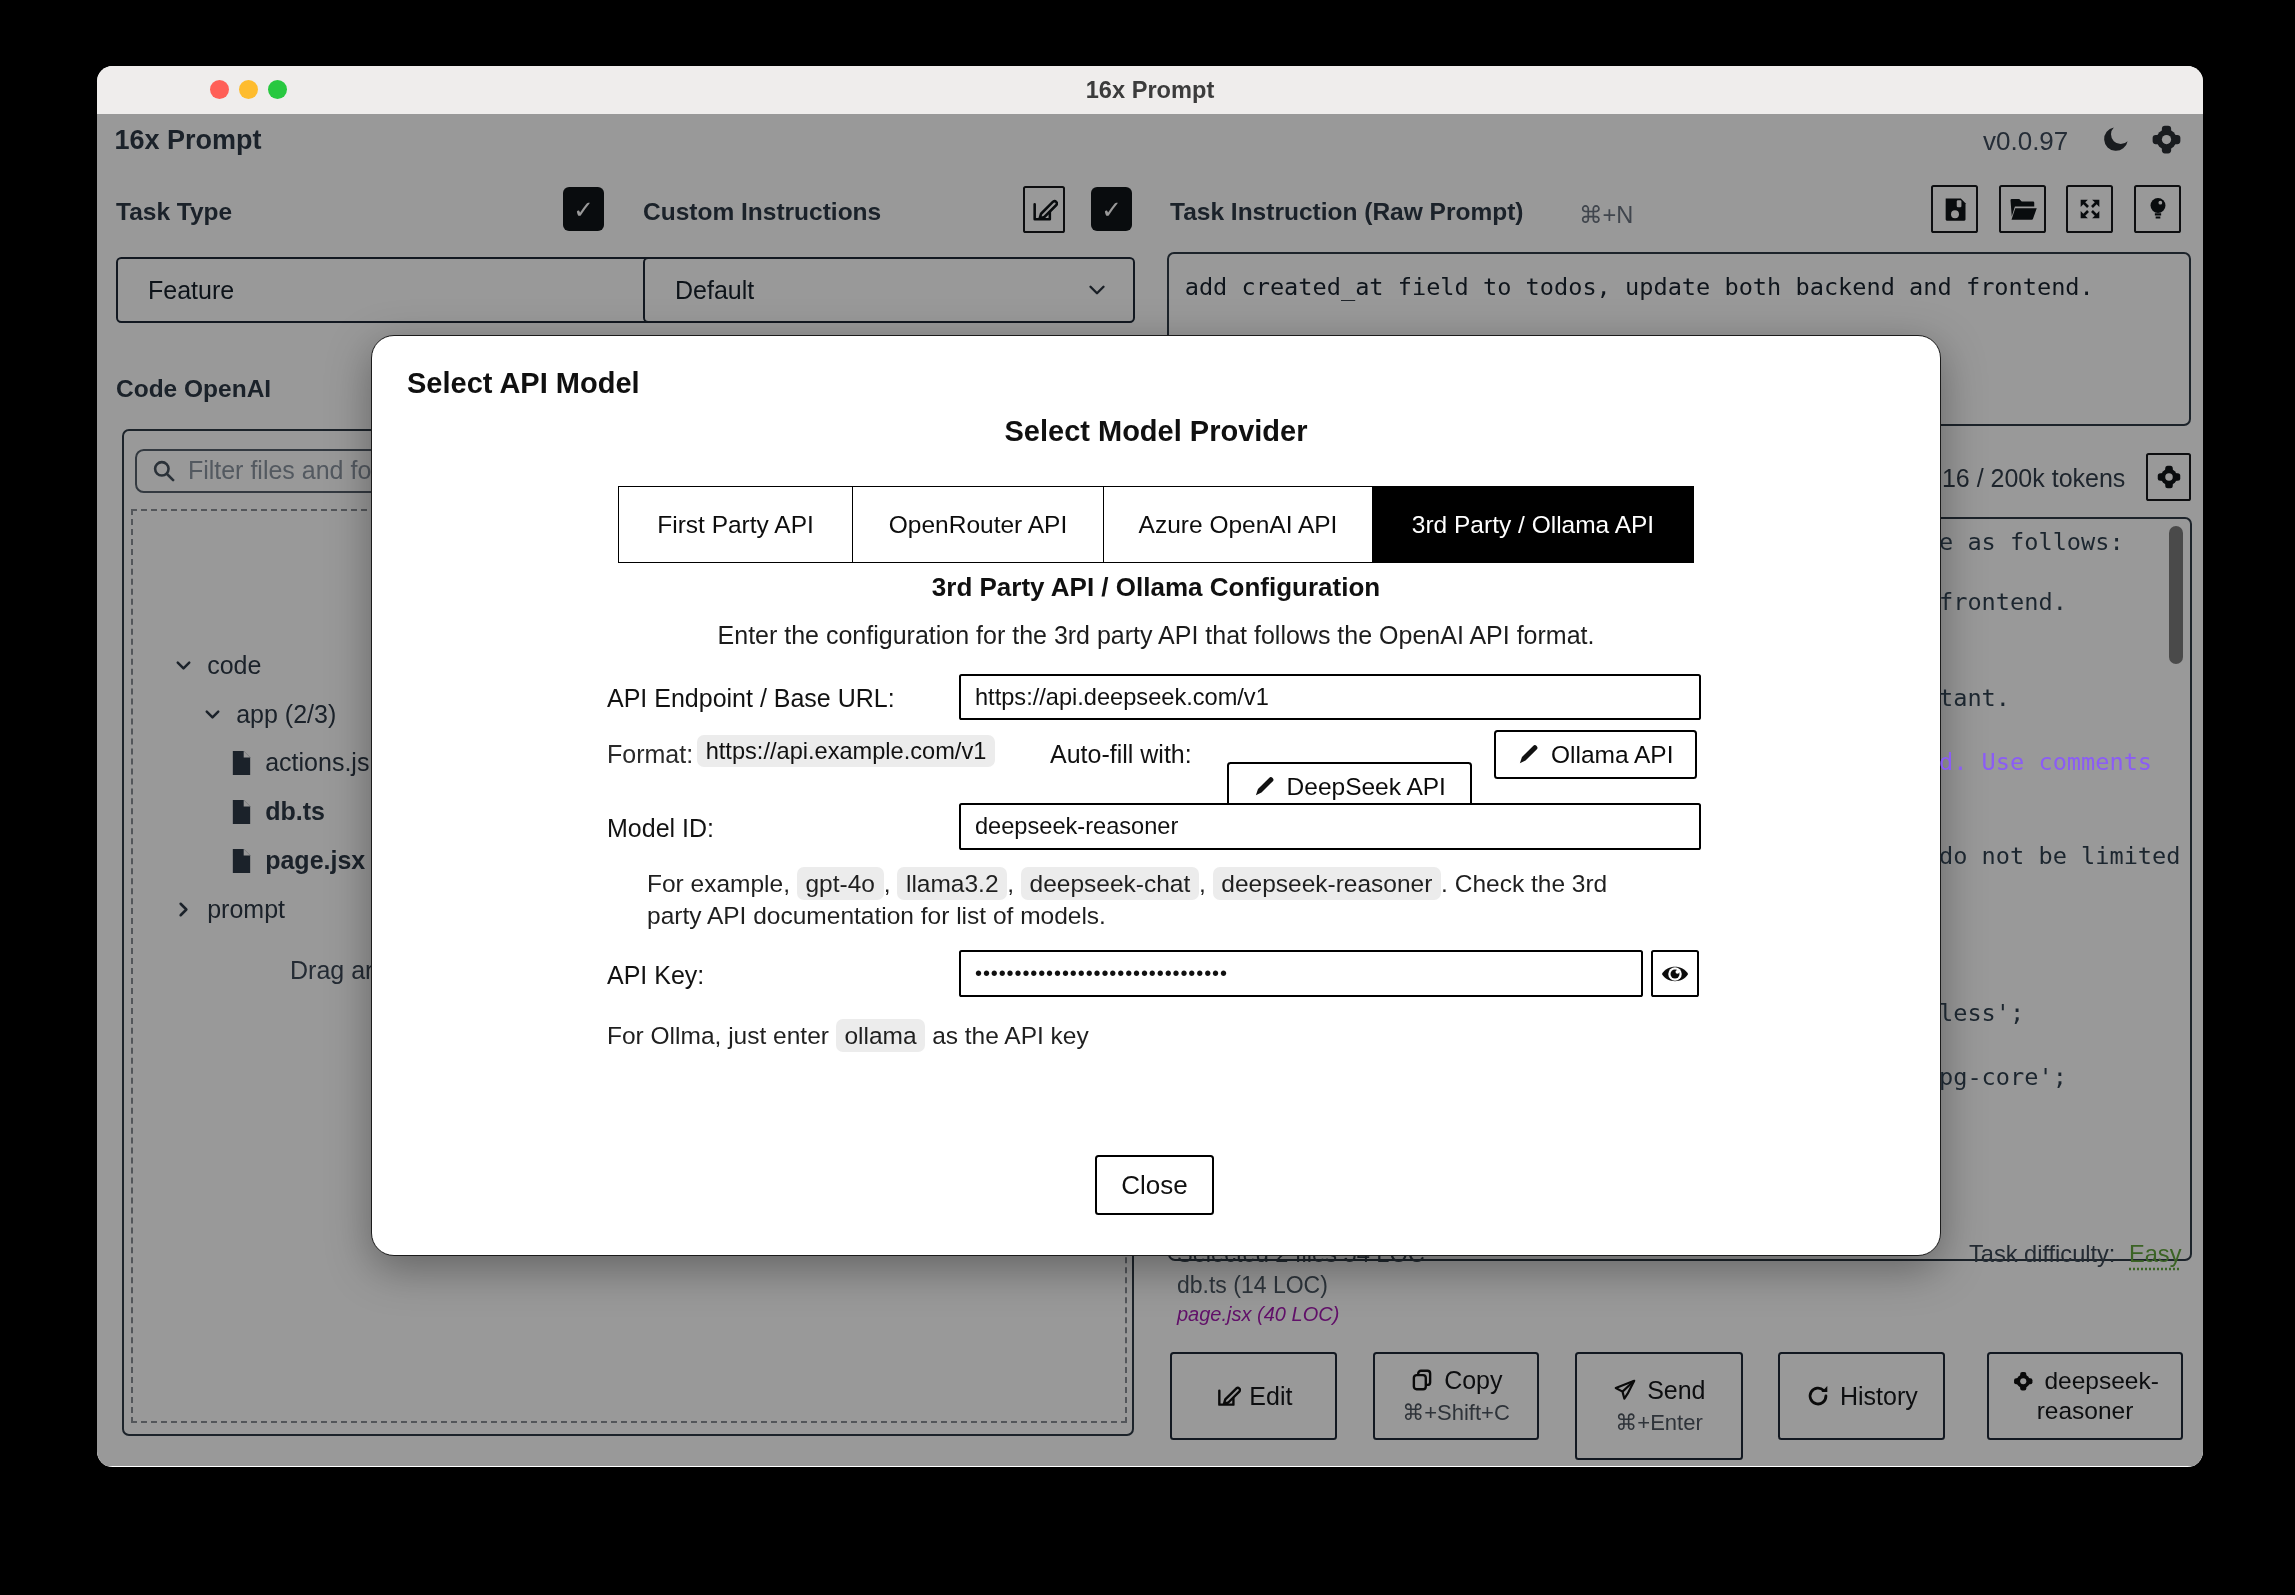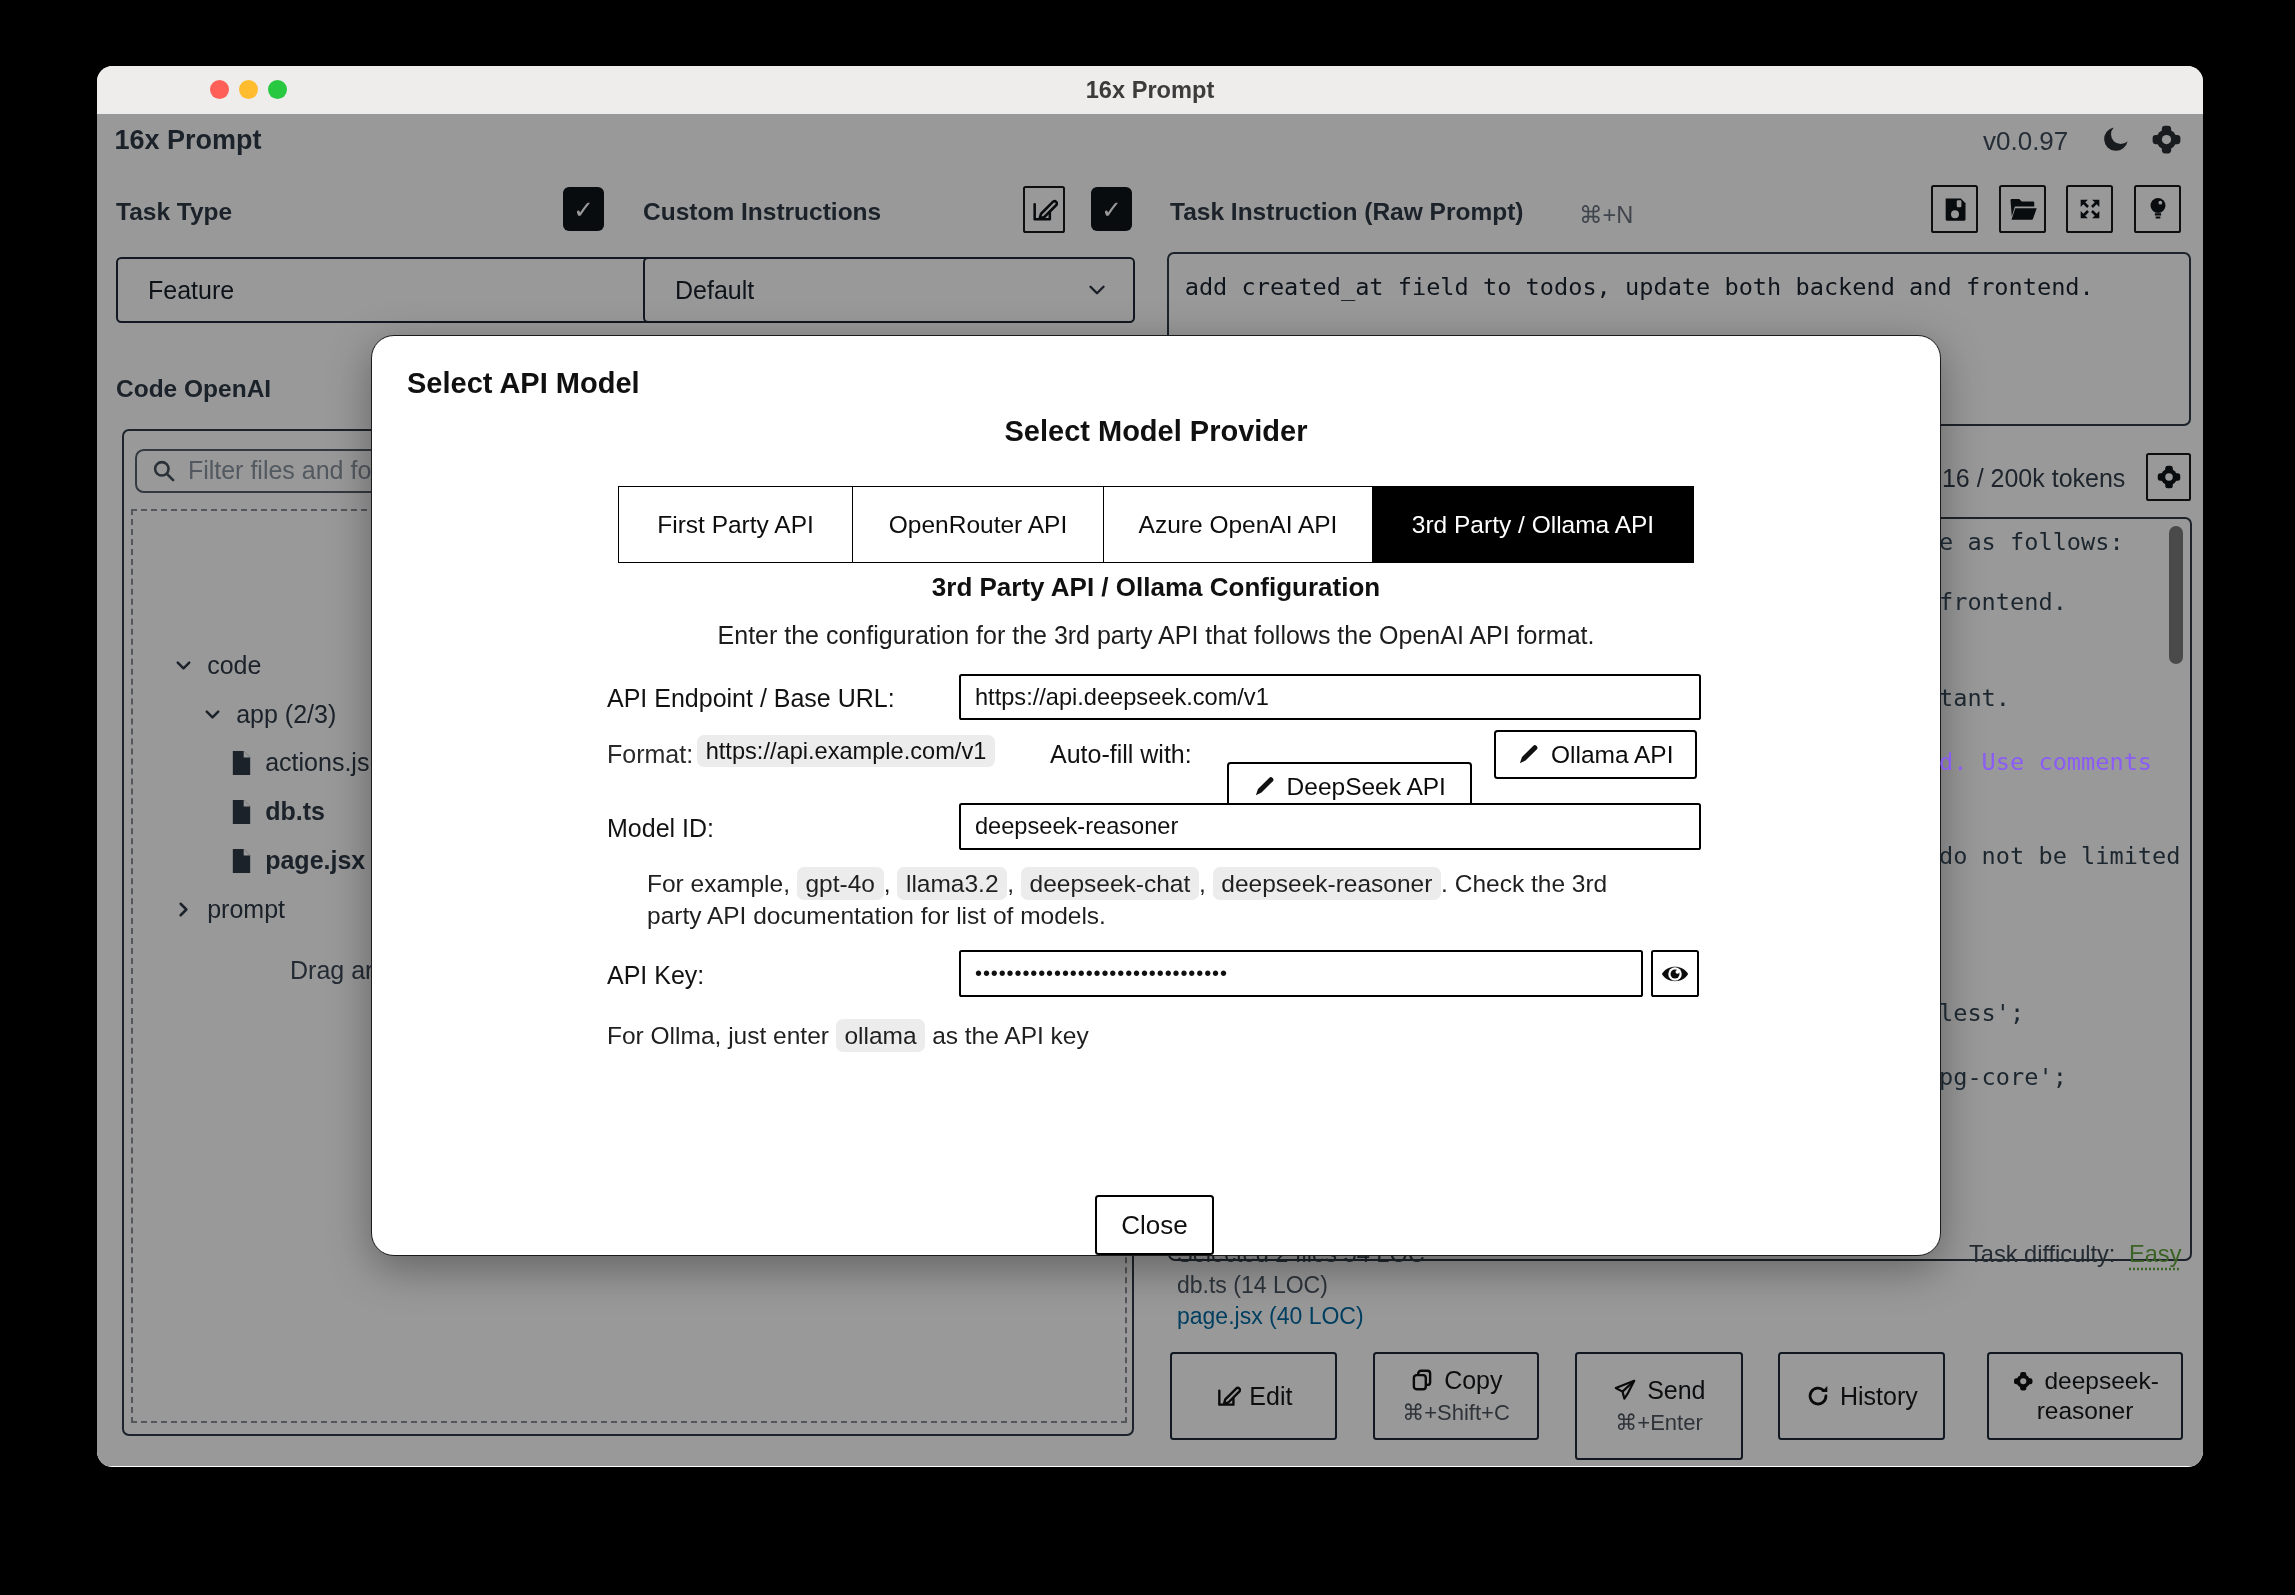--- a/index.html
+++ b/index.html
@@ -30,21 +30,21 @@
   .tab{box-sizing:border-box;display:flex;align-items:center;justify-content:center;font-size:24.5px;background:#fff;color:#0d0d0d;}
   .tab + .tab{border-left:1.7px solid #000;}
   .tab.selected{background:#000;color:#fff;}
   .modal-h3{position:absolute;left:0;right:0;top:236px;text-align:center;font-size:26px;font-weight:bold;}
   .modal-sub{position:absolute;left:0;right:0;top:285px;text-align:center;font-size:25px;color:#1c1c1c;}
   .mlabel{position:absolute;font-size:25px;color:#121212;}
   .minput{position:absolute;box-sizing:border-box;border:2.6px solid #000;border-radius:2.6px;font-size:23.6px;padding:0 14px;font-family:"Liberation Sans",sans-serif;color:#101010;background:#fff;}
   .chip{background:#ececec;border-radius:7px;padding:2.6px 8.7px;white-space:nowrap;}
   .fillbtn{position:absolute;box-sizing:border-box;border:2.6px solid #000;border-radius:3.5px;background:#fff;display:flex;align-items:center;justify-content:center;gap:10.5px;font-size:24.5px;color:#0b0b0b;}
   .helptext{position:absolute;font-size:24.5px;color:#1f1f1f;line-height:31.5px;}
-  .close-btn{position:absolute;left:723px;top:819px;width:119px;height:60px;box-sizing:border-box;border:2.6px solid #000;border-radius:3.5px;background:#fff;font-size:26px;color:#101010;display:flex;align-items:center;justify-content:center;margin-top:40px;}
+  .close-btn{position:absolute;left:723px;top:819px;width:119px;height:60px;box-sizing:border-box;border:2.6px solid #000;border-radius:3.5px;background:#fff;font-size:26px;color:#101010;display:flex;align-items:center;justify-content:center;}
   .greenlink{color:#63a63e;text-decoration:underline dotted;text-underline-offset:6.1px;}
   svg{display:block;}
 </style>
 </head>
 <body>
 
 <div class="window">
 
   <div class="titlebar">
     <div class="tl-dot" style="left:113px;background:#ff5f57;"></div>
@@ -242,21 +242,21 @@
     <div class="abs mono" style="left:1842px;top:414px;font-size:23.6px;color:#1c262f;z-index:60;">e as follows:</div>
     <div class="abs mono" style="left:1842px;top:474px;font-size:23.6px;color:#1c262f;z-index:60;">frontend.</div>
     <div class="abs mono" style="left:1842px;top:570px;font-size:23.6px;color:#1c262f;z-index:60;">tant.</div>
     <div class="abs mono" style="left:1842px;top:634px;font-size:23.6px;color:#8b5cf6;z-index:60;">d. Use comments</div>
     <div class="abs mono" style="left:1842px;top:728px;font-size:23.6px;color:#1c262f;z-index:60;">do not be limited</div>
     <div class="abs mono" style="left:1842px;top:885px;font-size:23.6px;color:#1c262f;z-index:60;">less';</div>
     <div class="abs mono" style="left:1842px;top:949px;font-size:23.6px;color:#1c262f;z-index:60;">pg-core';</div>
 
     <div class="abs" style="left:1080px;top:1127px;font-size:23.6px;color:#38444f;">Selected 2 files 54 LOC</div>
     <div class="abs" style="left:1080px;top:1158px;font-size:23px;color:#4c5863;">db.ts (14 LOC)</div>
-    <div class="abs" style="left:1080px;top:1189px;font-size:23px;color:#0369a1;">page.jsx (40 LOC)</div>
+    <div class="abs" style="left:1080px;top:1189px;font-size:20px;color:#a21caf;font-style:italic;">page.jsx (40 LOC)</div>
 
     <div class="abs" style="left:1872px;top:1127px;font-size:23.6px;color:#3c4855;">
       <span>Task difficulty:</span>
       <span class="greenlink" style="margin-left:7px;">Easy</span>
     </div>
 
     <div class="btm-btn" style="left:1073px;top:1238px;width:167px;height:88px;">
       <div class="lbl">
         <span>
             <svg width="26" height="26" viewBox="0 0 24 24" fill="none" stroke="#111" stroke-width="2.2" stroke-linecap="round" stroke-linejoin="round">

